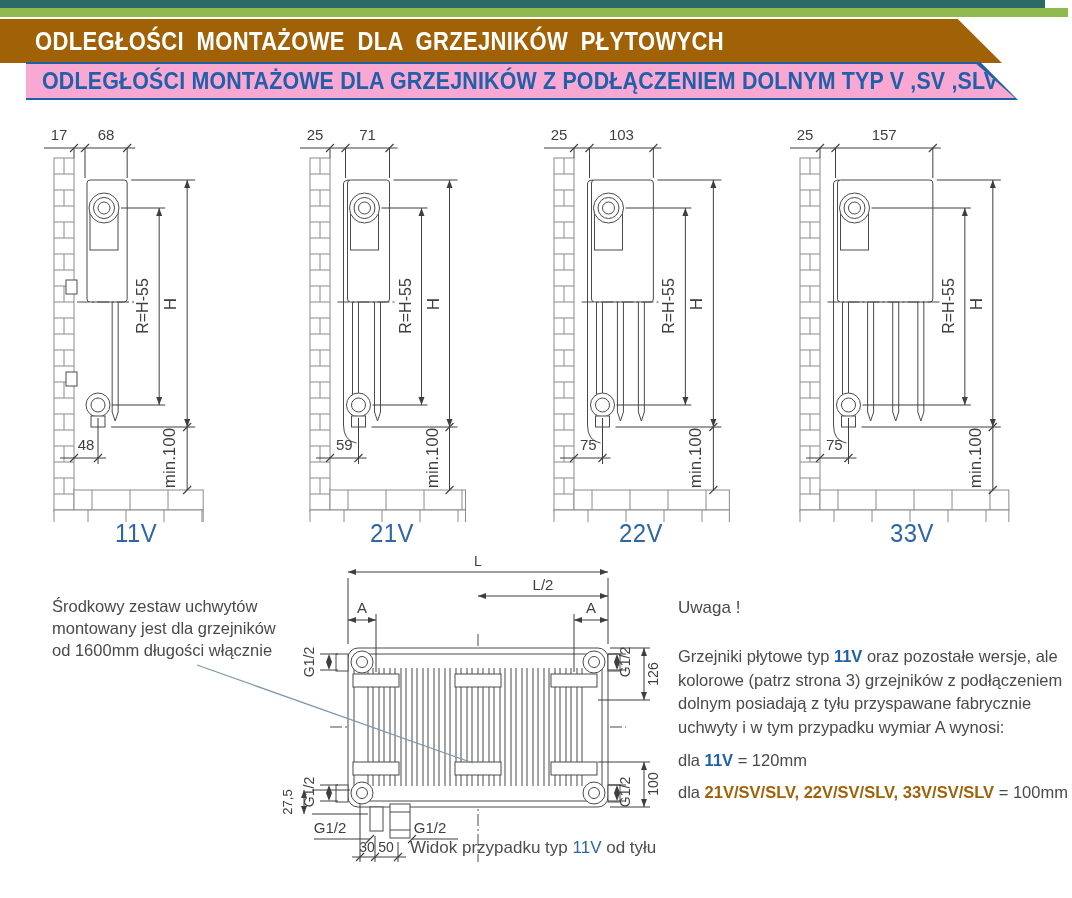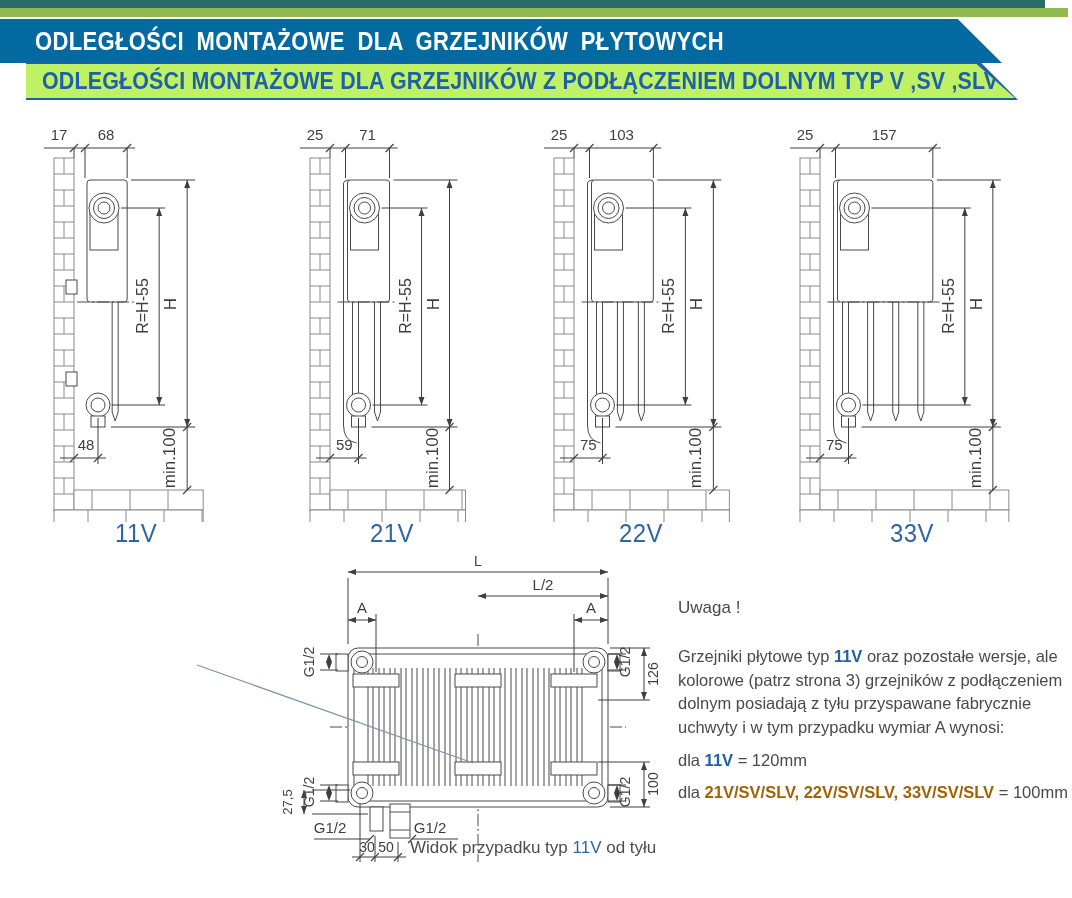--- a/index.html
+++ b/index.html
@@ -12,21 +12,21 @@
       clip-path:polygon(0 0,95.2% 0,99.6% 100%,0 100%);
       display:flex;align-items:center;}
   .banner-title{margin-left:35px;color:#fff;font-weight:bold;font-size:25px;
       letter-spacing:.4px;word-spacing:7px;transform:scaleX(.88);transform-origin:left center;white-space:nowrap;}
   .brand{position:absolute;left:683px;top:0;height:44px;display:flex;align-items:center;color:#fff;}
   .brand-main{font-size:31px;font-weight:bold;letter-spacing:.5px;transform:scaleX(.95);transform-origin:left center;}
   .brand-hook{margin-left:-7px;margin-top:-18px;}
   .brand-sub{font-size:11px;letter-spacing:.5px;margin-left:-2px;margin-top:10px;}
   .sub-banner{position:absolute;left:26px;top:62px;width:992px;height:38px;
       clip-path:polygon(0 0,96.2% 0,100% 100%,0 100%);}
-  .sub-banner-inner{position:absolute;left:0;top:2px;right:3px;bottom:2px;background:#bef264;
+  .sub-banner-inner{position:absolute;left:0;top:2px;right:3px;bottom:2px;background:#f9a8d4;
       clip-path:polygon(0 0,96.1% 0,100% 100%,0 100%);
       display:flex;align-items:center;}
   .sub-title{margin-left:16px;font-size:23px;font-weight:600;white-space:nowrap;
       transform:scaleX(.93);transform-origin:left center;letter-spacing:.2px;}
   
   .diag{position:absolute;top:122px;}
   .diag svg{display:block;}
   .dcap{text-align:center;font-size:26px;margin-top:-4px;letter-spacing:.5px;
         transform:scaleX(.92);transform-origin:center;}
   .rear{position:absolute;left:278px;top:552px;}
@@ -43,21 +43,21 @@
   .overlay{position:absolute;left:0;top:0;width:1072px;height:898px;pointer-events:none;}
 </style>
 </head>
 <body>
 
 <div class="page">
 
   <div class="bar-teal" style="background: rgb(43, 106, 102);"></div>
   <div class="bar-green" style="background: rgb(144, 186, 78);"></div>
 
-  <div class="banner-blue" style="background: #0369a1;">
+  <div class="banner-blue" style="background: #a16207;">
     <span class="banner-title">ODLEGŁOŚCI MONTAŻOWE DLA GRZEJNIKÓW PŁYTOWYCH</span>
   </div>
 
   <div class="sub-banner" style="background: rgb(32, 96, 168);">
     <div class="sub-banner-inner">
       <span class="sub-title" style="color: rgb(32, 96, 168);">ODLEGŁOŚCI MONTAŻOWE DLA GRZEJNIKÓW Z PODŁĄCZENIEM DOLNYM TYP V ,SV ,SLV</span>
     </div>
   </div>
 
   <div class="diag" style="left:16px">
@@ -573,20 +573,21 @@
         <line x1="88" y1="291" x2="96" y2="283" stroke="#3f3f3f" stroke-width="1.1"></line>
         <text x="152" y="281" text-anchor="middle" font-size="15" fill="#3f3f3f" font-family="&quot;Liberation Sans&quot;,sans-serif">G1/2</text>
         <line x1="134" y1="287" x2="180" y2="287" stroke="#3f3f3f" stroke-width="1"></line>
         <line x1="130" y1="291" x2="138" y2="283" stroke="#3f3f3f" stroke-width="1.1"></line>
       </svg>
   </div>
   <div class="rear-cap">
     <span>Widok przypadku typ </span><span class="cap-type" style="color: rgb(46, 102, 166);">11V</span><span> od tyłu</span>
   </div>
 
+  <div class="note-left">Środkowy zestaw uchwytów montowany jest dla grzejników od 1600mm długości włącznie</div>
 
   <div class="note-right">
     <p class="uwaga">Uwaga !</p>
     <p><span>Grzejniki płytowe typ </span><span class="bl blx" style="color: rgb(32, 96, 168);">11V</span><span> oraz pozostałe wersje, ale kolorowe (patrz strona 3) grzejników z podłączeniem dolnym posiadają z tyłu przyspawane fabrycznie uchwyty i w tym przypadku wymiar A wynosi:</span></p>
     <div class="dl"><span>dla </span><span class="bl blx" style="color: rgb(32, 96, 168);">11V</span><span> = 120mm</span></div>
     <div class="dl"><span>dla </span><span class="bl blx" style="color: #a16207;">21V/SV/SLV, 22V/SV/SLV, 33V/SV/SLV</span><span> = 100mm</span></div>
   </div>
 
   <svg class="overlay">
     <line x1="197" y1="665" x2="473" y2="763" stroke="#7d97ad" stroke-width="1.2"></line>

